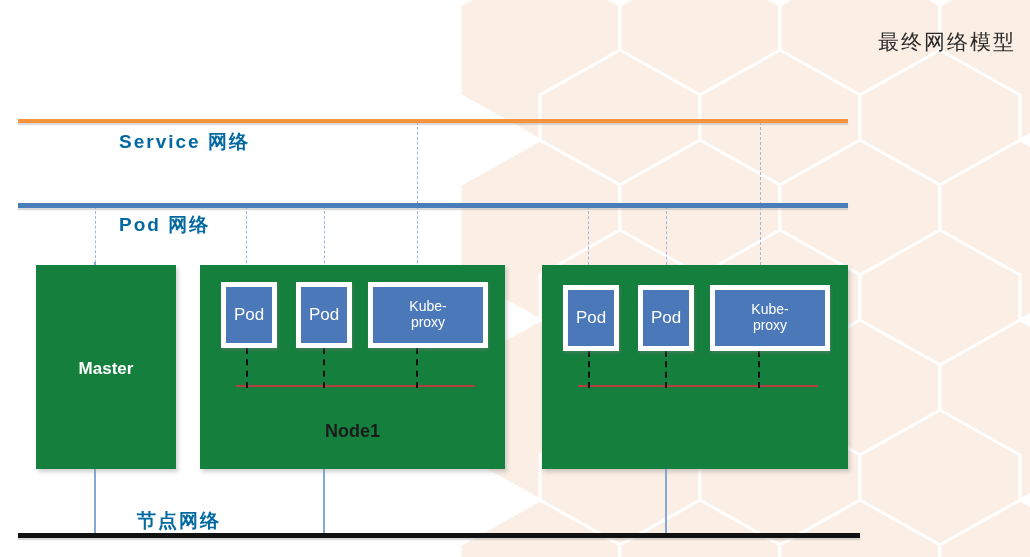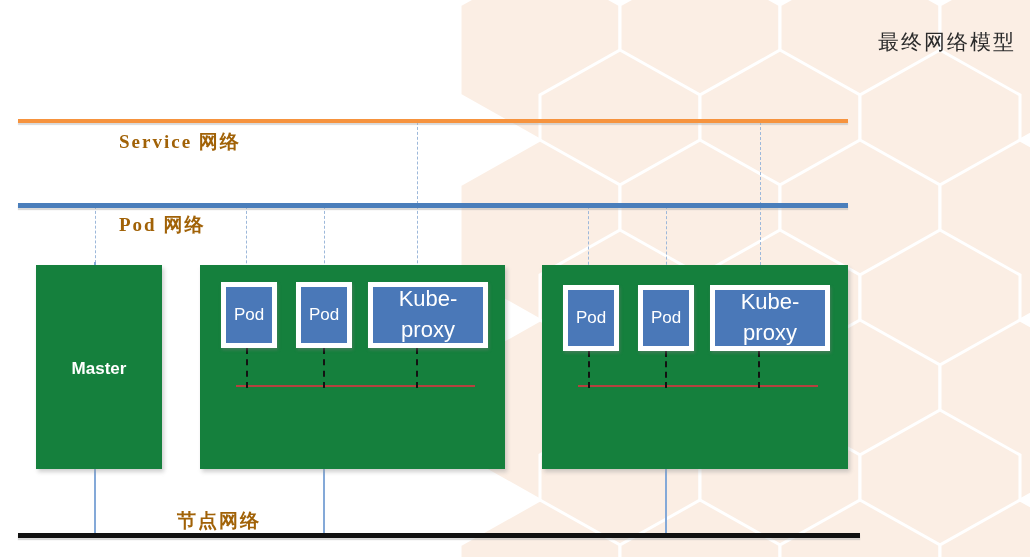--- a/index.html
+++ b/index.html
@@ -65,31 +65,31 @@
     top: 533px;
     width: 842px;
     height: 5px;
     background: #111111;
     box-shadow: 0 2px 1px rgba(180,180,180,0.5);
   }
 
   
   .rail-label {
     position: absolute;
-    font-family: Liberation Serif, serif;
+    font-family: Liberation Sans, sans-serif;
     font-size: 19px;
     font-weight: bold;
-    color: #a16207;
+    color: #0369a1;
     letter-spacing: 2px;
     white-space: nowrap;
     z-index: 6;
   }
   .label-service { left: 119px; top: 129px; }
   .label-pod     { left: 119px; top: 212px; text-align: center; }
-  .label-node    { left: 137px; top: 508px; margin-left: 40px; }
+  .label-node    { left: 137px; top: 508px; }
 
   
   .vdash {
     position: absolute;
     width: 0;
     border-left: 1.5px dashed #9db8da;
     z-index: 3;
   }
 
   
@@ -103,21 +103,21 @@
   
   .teal-box {
     position: absolute;
     background: #15803d;
     z-index: 5;
     box-shadow: 2px 3px 4px rgba(150,150,150,0.45);
   }
   #master-box {
     left: 36px;
     top: 265px;
-    width: 126px;
+    width: 140px;
     height: 204px;
   }
   #node1-box {
     left: 200px;
     top: 265px;
     width: 305px;
     height: 204px;
   }
   #node2-box {
     left: 542px;
@@ -167,21 +167,21 @@
     color: #ffffff;
     display: flex;
     align-items: center;
     justify-content: center;
     text-align: center;
     font-size: 17px;
     line-height: 1.12;
     z-index: 7;
     box-shadow: 1px 2px 3px rgba(120,120,120,0.45);
   }
-  .chip.wide { font-size: 22px; justify-content: space-between; }
+  .chip.wide { font-size: 14px; }
 
   
   .chip-drop {
     position: absolute;
     width: 0;
     border-left: 2.5px dashed #121212;
     z-index: 6;
   }
 </style>
 </head>
@@ -266,20 +266,21 @@
       <span>Pod</span>
     </div>
     <div class="chip-drop" style="left:123px; top:83px; height:40px;"></div>
 
     <div class="chip wide" style="left:168px; top:17px; width:120px; height:66px; flex-direction:column;">
       <span>Kube-</span>
       <span>proxy</span>
     </div>
     <div class="chip-drop" style="left:216px; top:83px; height:40px;"></div>
 
+    <div class="node-label">Node1</div>
   </div>
 
   <div class="teal-box" id="node2-box">
     <div class="red-bus"></div>
 
     <div class="chip" style="left:21px; top:20px; width:56px; height:66px;">
       <span>Pod</span>
     </div>
     <div class="chip-drop" style="left:46px; top:86px; height:37px;"></div>
 

